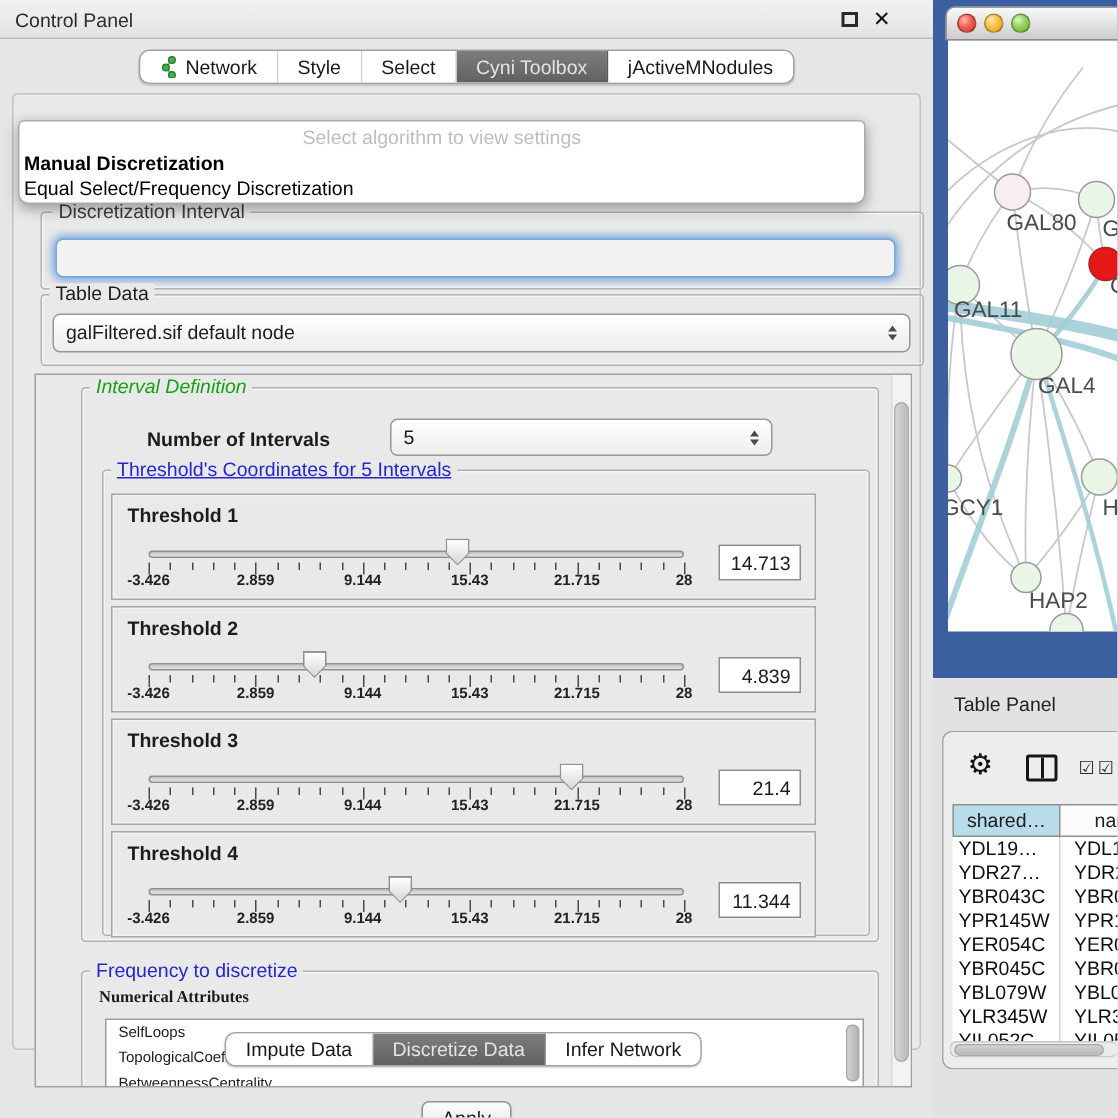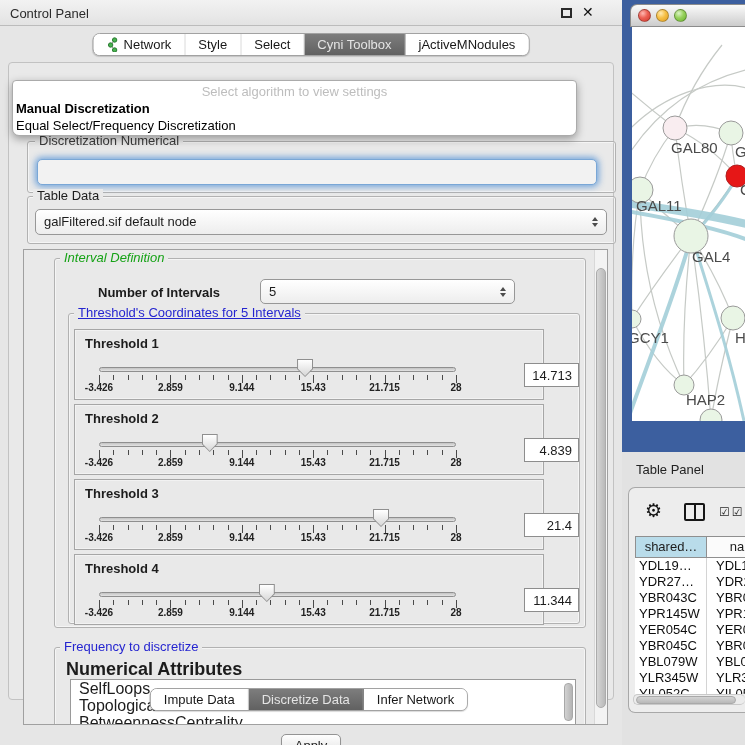--- a/index.html
+++ b/index.html
@@ -65,27 +65,27 @@
         box-shadow:inset 0 0 0 1px #f2f2f2;box-sizing:border-box;}
   .tbox-label{position:absolute;left:10px;top:6px;font-weight:bold;font-size:13px;}
   .track{position:absolute;left:24px;top:37px;width:357px;height:5px;border:1px solid #8f8f8f;border-radius:3px;
          background:linear-gradient(#c3c3c3,#e4e4e4);box-sizing:border-box;}
   .thumb{position:absolute;top:29px;width:16px;height:18px;}
   .thumb .o{position:absolute;inset:0;clip-path:polygon(0 0,100% 0,100% 55%,50% 100%,0 55%);background:#8f8f8f;}
   .thumb .i{position:absolute;inset:1px;clip-path:polygon(0 0,100% 0,100% 55%,50% 100%,0 55%);background:linear-gradient(#ffffff,#d7d7d7);}
   .tick{position:absolute;width:1px;background:#4a4a4a;}
   .tick-label{position:absolute;top:52px;transform:translateX(-50%);font-size:10px;font-weight:bold;color:#222;white-space:nowrap;}
   .valbox{position:absolute;left:404px;top:33px;width:55px;height:24px;background:#fff;border:1px solid #8d8d8d;
-          font-size:13px;text-align:right;padding:4px 6px 0 0;box-sizing:border-box;margin-left:45px;}
+          font-size:13px;text-align:right;padding:4px 6px 0 0;box-sizing:border-box;}
 
   #attr-group{left:30px;top:397px;width:532px;height:85px;}
   #attr-label{left:36px;top:390px;color:#2525d0;}
-  #attr-sublabel{left:42px;top:409px;font-weight:bold;font-size:18px;}
+  #attr-sublabel{left:42px;top:409px;font-weight:bold;font-size:11px;font-family:Liberation Serif, serif;}
   #attr-list{left:46px;top:429px;width:506px;height:47px;background:#fff;border:1px solid #9a9a9a;overflow:hidden;}
-  .list-item{padding-left:8px;font-size:16px;line-height:17px;white-space:nowrap;}
+  .list-item{padding-left:8px;font-size:10px;line-height:17px;white-space:nowrap;}
   #list-scroll{right:2px;top:3px;width:9px;height:38px;border-radius:4px;background:linear-gradient(90deg,#d2d2d2,#b4b4b4);border:1px solid #a8a8a8;}
 
   #apply-btn{left:272px;top:671px;width:60px;height:22px;border:1px solid #939393;border-radius:5px;
              background:linear-gradient(#fefefe,#e1e1e1);text-align:center;line-height:21px;font-size:13px;
              box-shadow:0 1px 1px rgba(0,0,0,.15);}
 
   
   #blue-frame{left:622px;top:0;width:123px;height:452px;background:#3c5f9f;}
   #nw-titlebar{left:630px;top:4px;width:115px;height:23px;border-radius:7px 0 0 0;
                background:linear-gradient(#fafafa,#cccccc);border:1px solid #8c8c8c;border-right:none;}
@@ -143,21 +143,21 @@
     <div class="tab selected">
       <span>Cyni Toolbox</span>
     </div>
     <div class="tab">
       <span>jActiveMNodules</span>
     </div>
   </div>
 
 <div class="abs" id="content-panel">
   <div class="abs group" id="algo-group"></div>
-  <div class="abs group-label" id="algo-label">Discretization Numerical</div>
+  <div class="abs group-label" id="algo-label">Discretization Interval</div>
   <div class="abs" id="algo-combo-behind"></div>
 
   <div class="abs group" id="tabledata-group"></div>
   <div class="abs group-label" id="tabledata-label">Table Data</div>
   <div class="abs combo" id="tabledata-combo">
     <span>galFiltered.sif default node</span>
     <span class="stepper">
         <span class="arr-up"></span>
         <span class="arr-dn"></span>
       </span>

